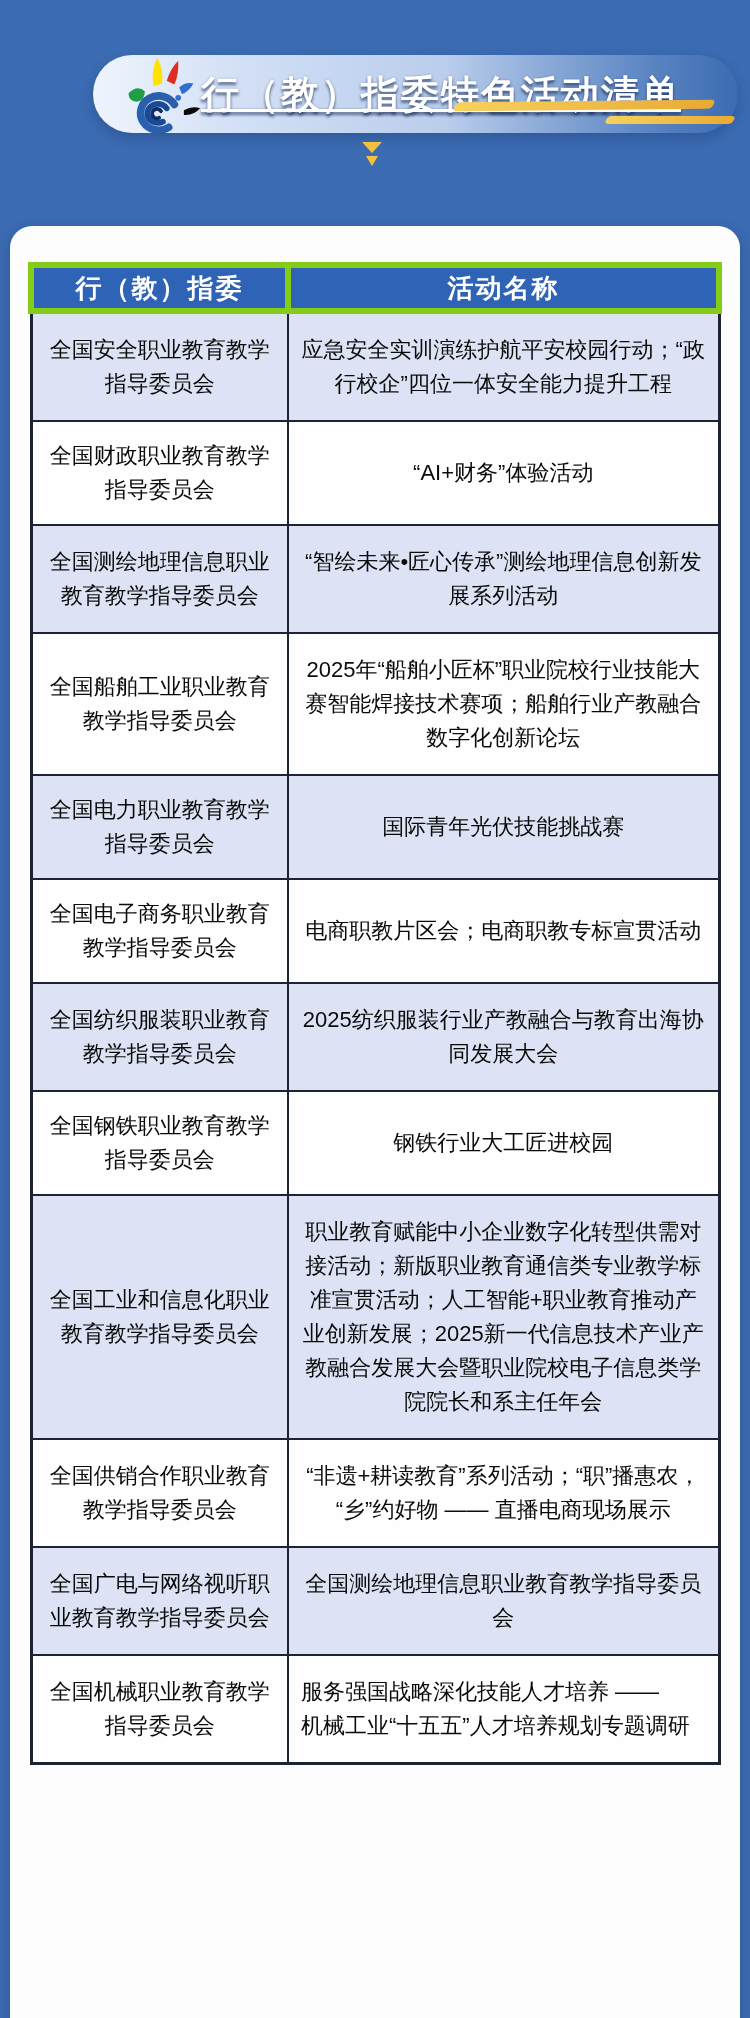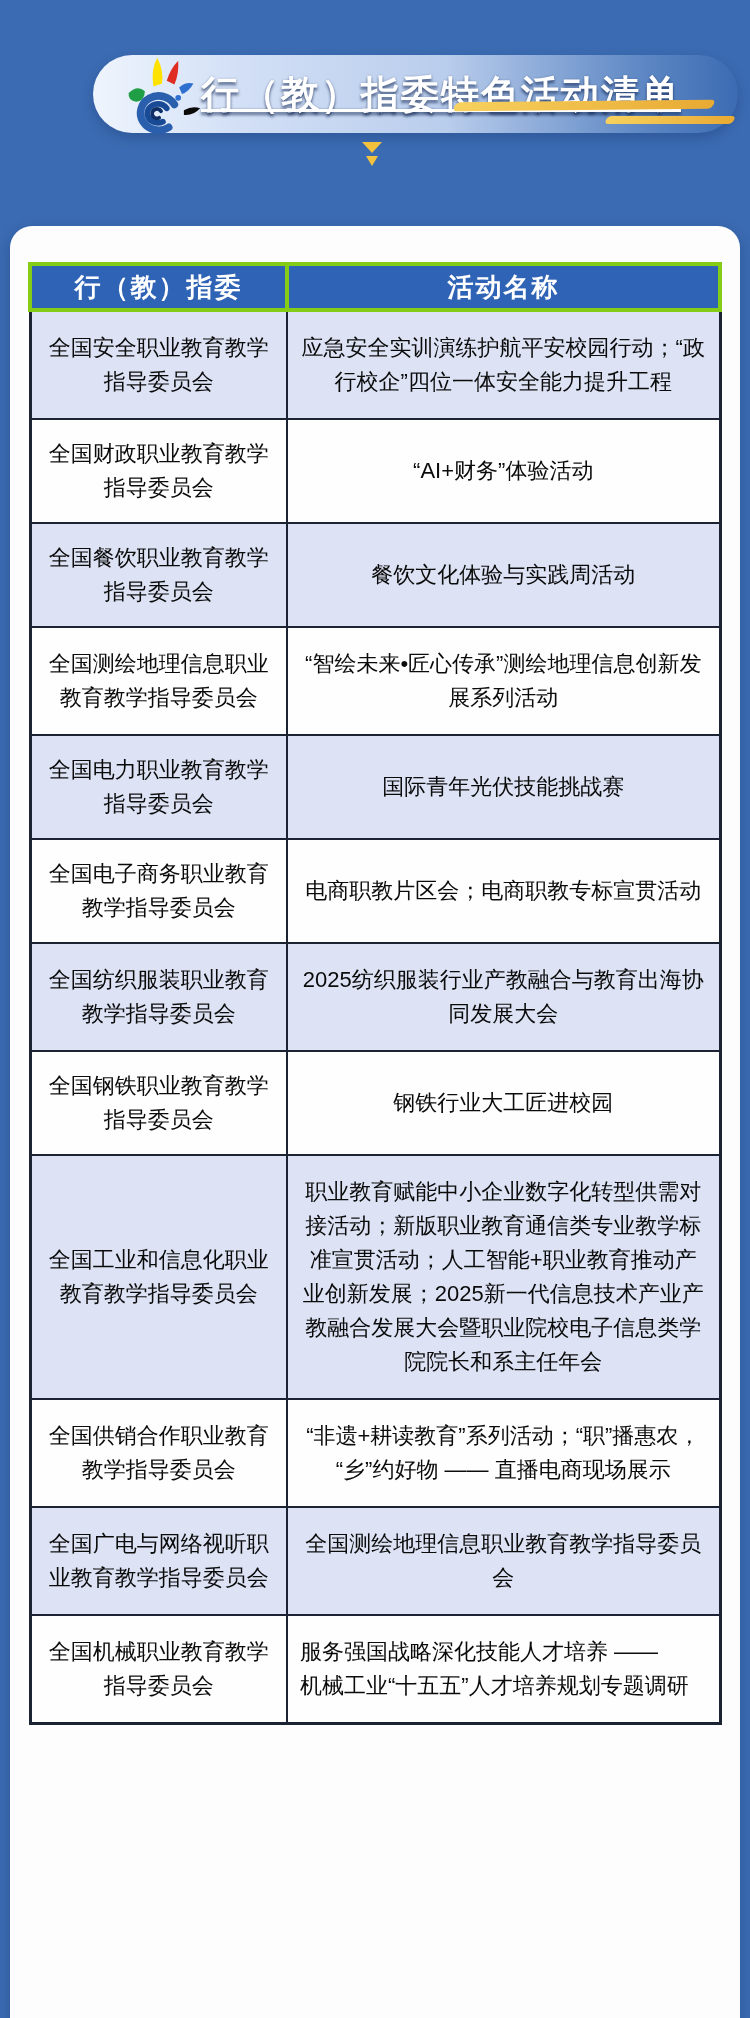--- a/index.html
+++ b/index.html
@@ -46,21 +46,21 @@
     box-shadow:0 4px 14px rgba(15,30,70,.25);
     padding:36px 18px 0 18px;
   }
   table.activities {
     width:694px; border-collapse:collapse; table-layout:fixed;
     border:3px solid #1c2434;
   }
   th {
     height:46px; background:#2e63b5; color:#ffffff;
     font-size:26px; font-weight:bold; letter-spacing:2px;
-    border:4px solid #84cc16; text-align:center; vertical-align:middle;
+    border:6px solid #84cc16; text-align:center; vertical-align:middle;
   }
   th.col-committee { width:257px; }
   td {
     border:2px solid #1c2434; font-size:22px; line-height:34px;
     font-weight:500; color:#0b0b0b; text-align:center; vertical-align:middle;
   }
   td.committee { padding:17px 8px; }
   td.activity  { padding:19px 12px; white-space:pre-line;margin-left:32px; }
   tbody tr:nth-child(odd)  { background:#dde3f5; }
   tbody tr:nth-child(even) { background:#fefefe; }
@@ -107,30 +107,30 @@
   <tr>
     <td class="committee">全国安全职业教育教学指导委员会</td>
     <td class="activity">应急安全实训演练护航平安校园行动；“政行校企”四位一体安全能力提升工程</td>
   </tr>
 
   <tr>
     <td class="committee">全国财政职业教育教学指导委员会</td>
     <td class="activity">“AI+财务”体验活动</td>
   </tr>
 
-  <tr>
-    <td class="committee">全国餐饮职业教育教学指导委员会</td>
-    <td class="activity">餐饮文化体验与实践周活动</td>
-  </tr>
 
   <tr>
     <td class="committee">全国测绘地理信息职业教育教学指导委员会</td>
     <td class="activity">“智绘未来•匠心传承”测绘地理信息创新发展系列活动</td>
   </tr>
 
+  <tr>
+    <td class="committee">全国船舶工业职业教育教学指导委员会</td>
+    <td class="activity">2025年“船舶小匠杯”职业院校行业技能大赛智能焊接技术赛项；船舶行业产教融合数字化创新论坛</td>
+  </tr>
 
   <tr>
     <td class="committee">全国电力职业教育教学指导委员会</td>
     <td class="activity">国际青年光伏技能挑战赛</td>
   </tr>
 
   <tr>
     <td class="committee">全国电子商务职业教育教学指导委员会</td>
     <td class="activity">电商职教片区会；电商职教专标宣贯活动</td>
   </tr>

